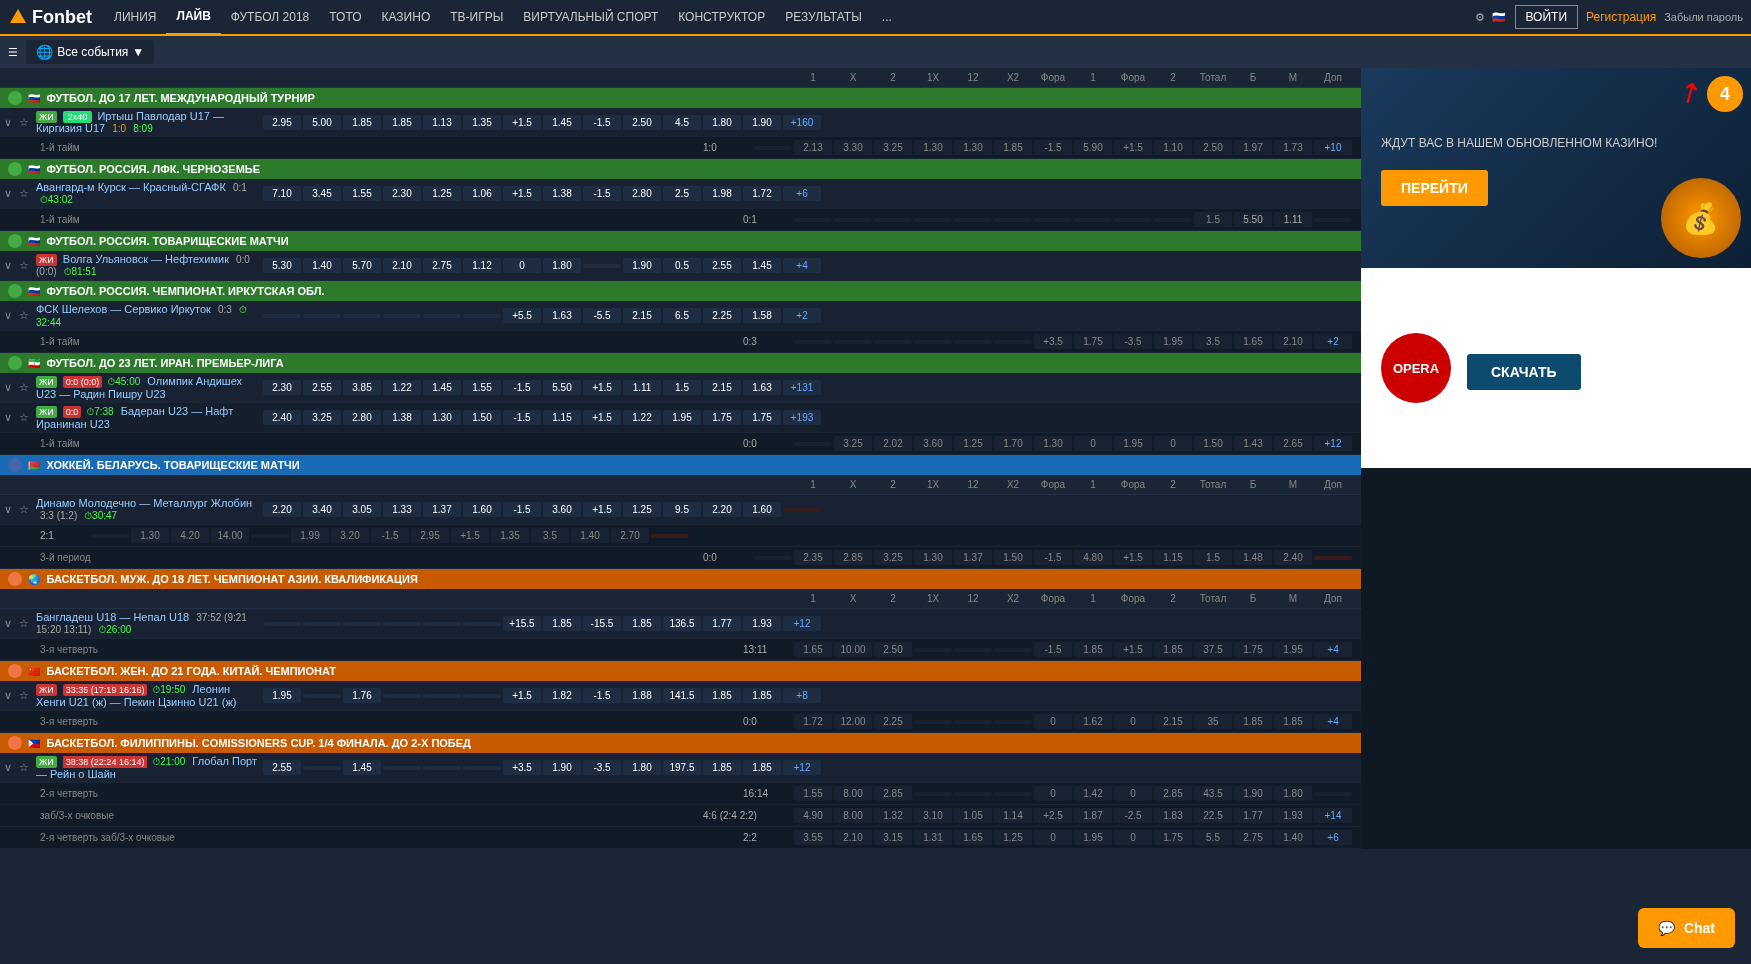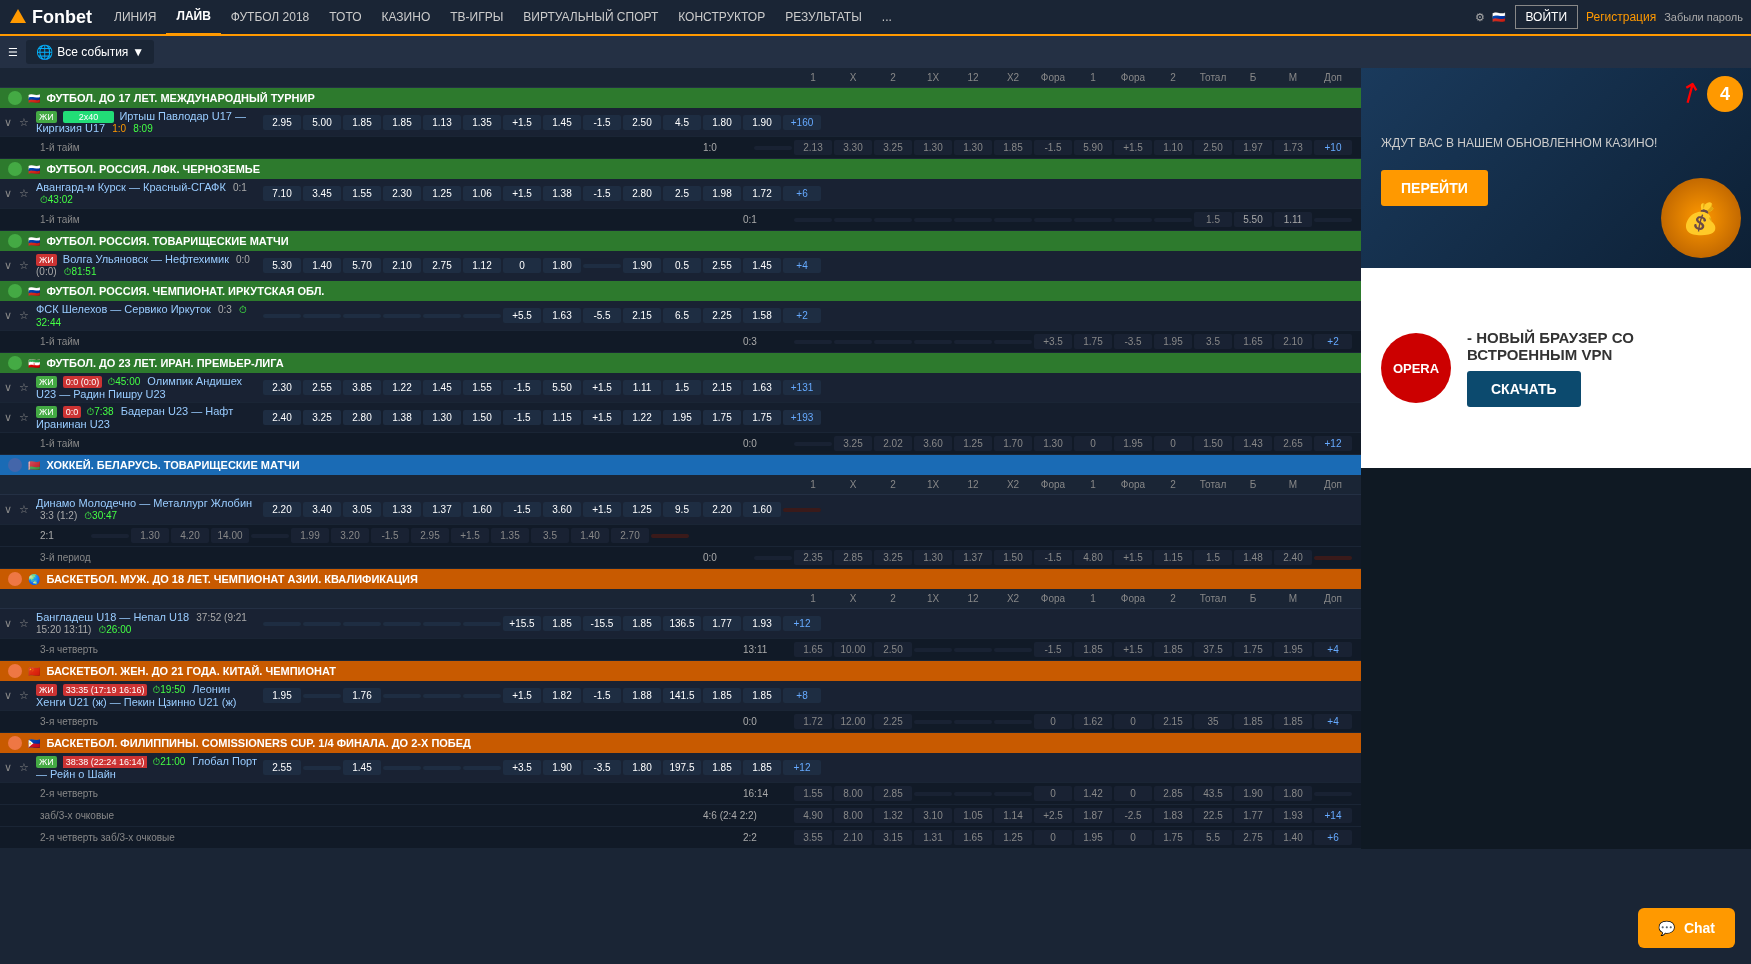--- a/index.html
+++ b/index.html
@@ -143,21 +143,21 @@
       <div style="width:14px;height:14px;background:#4a4;border-radius:50%;display:inline-block;"></div>
       <span style="font-size:10px;">🇷🇺</span>
       <span>ФУТБОЛ. ДО 17 ЛЕТ. МЕЖДУНАРОДНЫЙ ТУРНИР</span>
     </div>
 
     <div class="match-row bg-medium">
       <div class="match-expand">∨</div>
       <div class="match-star">☆</div>
       <div class="match-info-cell" style="flex:1;padding:2px 4px;min-width:0;">
         <span class="live-badge">ЖИ</span>
-        <span style="background:#2d7;color:#fff;font-size:9px;padding:1px 16px;border-radius:2px;margin-right:2px;">2x40</span>
+        <span style="background:#2d7;color:#fff;font-size:9px;padding:1px 5px;border-radius:2px;margin-right:2px;">2x40</span>
         <span style="color:#9cf;font-size:11px;cursor:pointer;">Иртыш Павлодар U17 — Киргизия U17</span>
         <span style="color:#f90;font-size:10px;margin-left:4px;">1:0</span>
         <span class="live-time" style="margin-left:4px;margin-top:44px;">8:09</span>
       </div>
       <div class="odds-area">
         <div class="odds-cell">2.95</div>
         <div class="odds-cell">5.00</div>
         <div class="odds-cell">1.85</div>
         <div class="odds-cell">1.85</div>
         <div class="odds-cell">1.13</div>
@@ -735,21 +735,20 @@
 
       <div style="position:absolute;right:10px;bottom:10px;width:80px;height:80px;background:radial-gradient(circle,#f90,#a50);border-radius:50%;display:flex;align-items:center;justify-content:center;font-size:30px;">💰</div>
     </div>
 
     <div class="ad-opera">
       <div style="display:flex;align-items:center;gap:16px;width:100%;">
         <div class="opera-logo">
           <span style="font-size:13px;font-weight:bold;">OPERA</span>
         </div>
         <div class="opera-text">
-          <h3 style="color:#333;font-size:15px;font-weight:bold;text-transform:uppercase;">- НОВЫЙ БРАУЗЕР СО ВСТРОЕННЫМ VPN</h3>
           <button class="opera-btn" style="margin-top:8px;">СКАЧАТЬ</button>
         </div>
       </div>
     </div>
 
   </div>
 </div>
 
 <button class="chat-btn">
   <span>💬</span>

